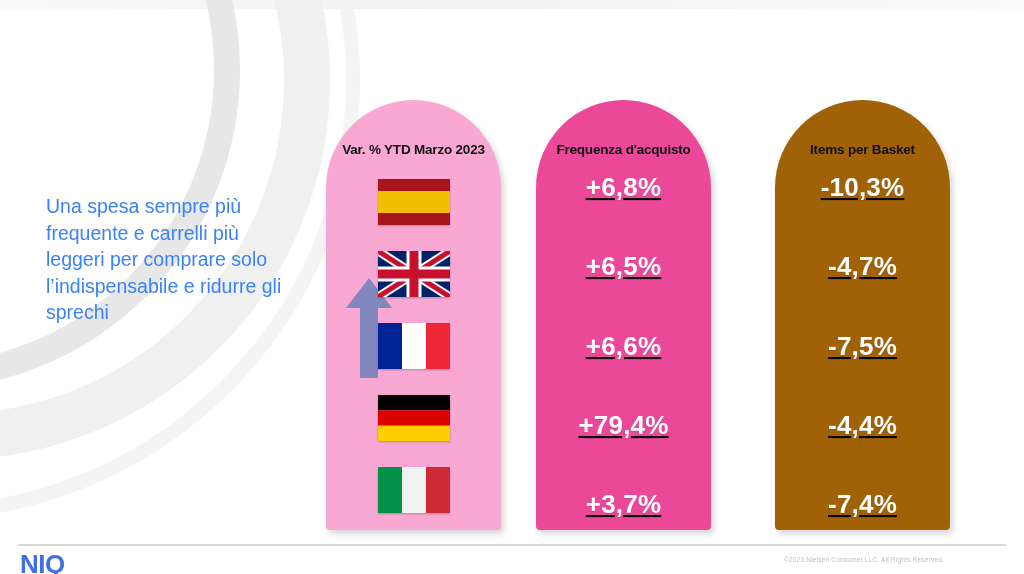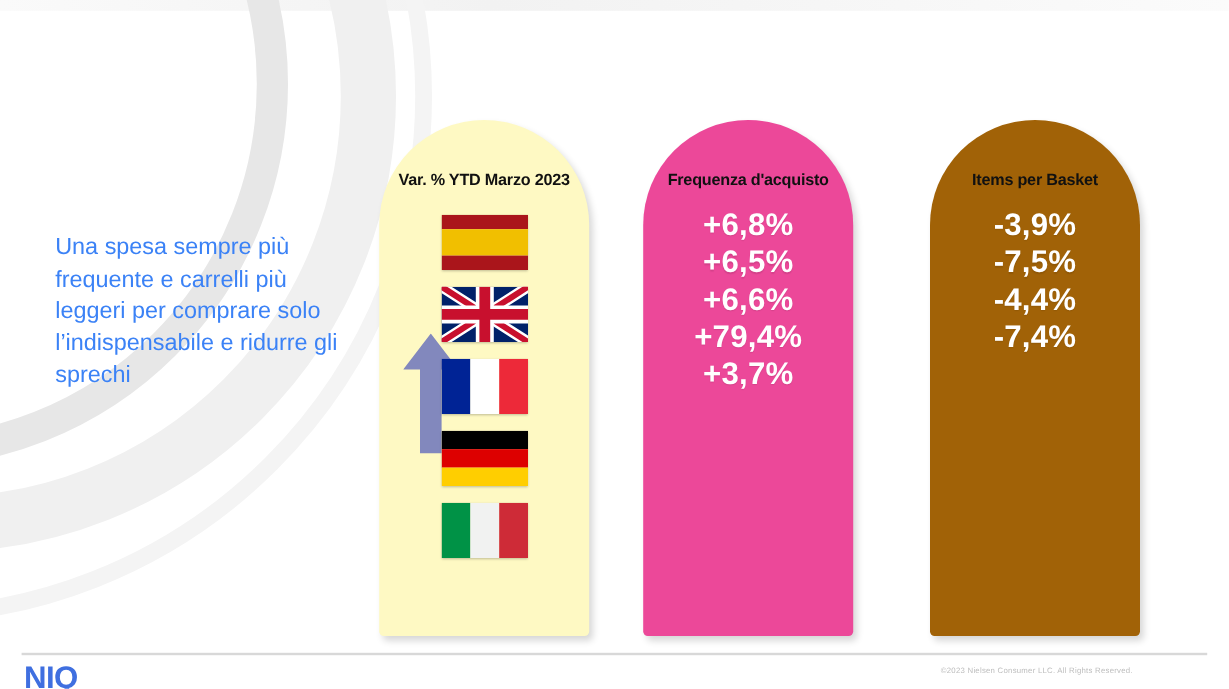--- a/index.html
+++ b/index.html
@@ -66,21 +66,21 @@
 
   
   .col{
     position:absolute;
     top:100px;
     width:175px;
     height:430px;
     border-radius:90px 90px 4px 4px;
     box-shadow:3px 4px 6px rgba(0,0,0,0.16);
   }
-  .col-purple{ left:316px; background:#fef9c3; }
+  .col-purple{ left:326px; background:#f9a8d4; }
   .col-cyan  { left:536px; background:#ec4899; }
   .col-orange{ left:775px; background:#a16207; }
 
   .col-head{
     position:absolute;
     left:0;right:0;
     top:42px;
     text-align:center;
     font-size:13.5px;
     font-weight:bold;
@@ -88,22 +88,23 @@
     letter-spacing:-0.2px;
   }
 
   .col-body{
     position:absolute;
     left:0;right:0;
     top:72px;
     height:348px;
     display:flex;
     flex-direction:column;
-    justify-content:flex-start;
+    justify-content:space-between;
     align-items:center;
+    text-decoration:underline;
   }
   .val{
     font-size:26px;
     font-weight:bold;
     color:#ffffff;
     letter-spacing:0.2px;
     text-shadow:0 1px 1px rgba(0,0,0,0.10);
   }
 
   
@@ -215,21 +216,22 @@
       <div class="val">+6,5%</div>
       <div class="val">+6,6%</div>
       <div class="val">+79,4%</div>
       <div class="val">+3,7%</div>
     </div>
   </div>
 
   <div class="col col-orange">
     <div class="col-head">Items per Basket</div>
     <div class="col-body">
-      <div class="val">-3,9%</div>
+      <div class="val">-10,3%</div>
+      <div class="val">-4,7%</div>
       <div class="val">-7,5%</div>
       <div class="val">-4,4%</div>
       <div class="val">-7,4%</div>
     </div>
   </div>
 
   <div class="footer-rule"></div>
   <div class="niq-logo">NIQ</div>
   <div class="copyright">©2023 Nielsen Consumer LLC. All Rights Reserved.</div>
 

